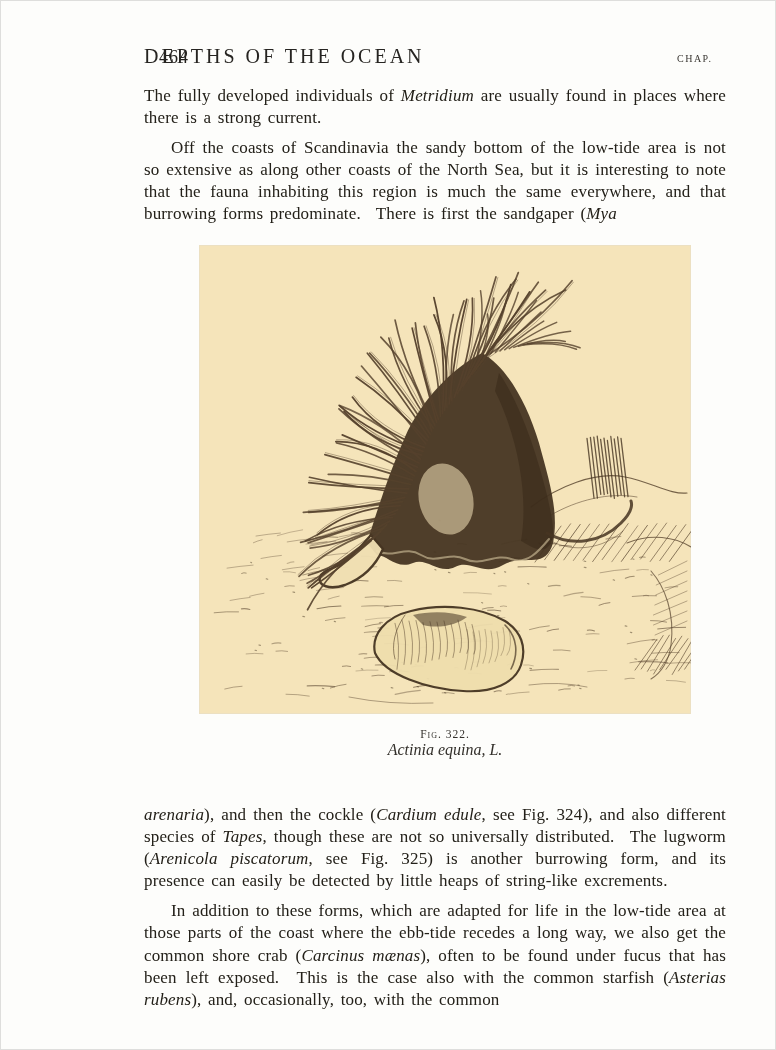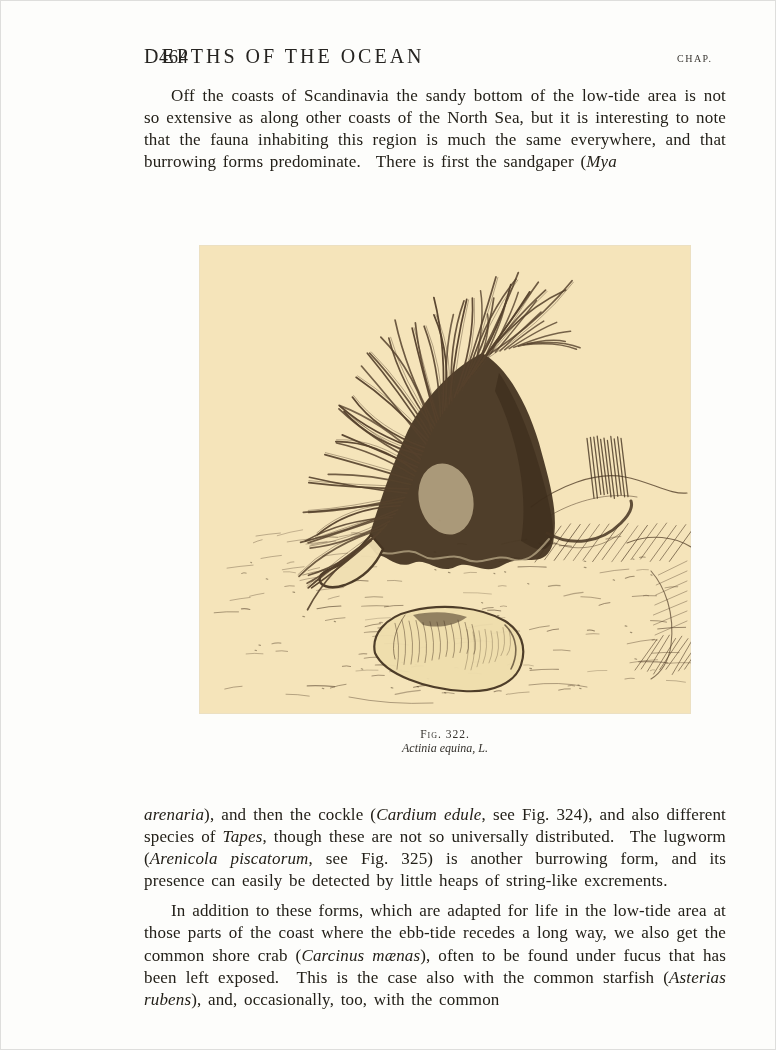--- a/index.html
+++ b/index.html
@@ -29,32 +29,33 @@
   .block-bottom p.para4{margin-top:8px;}
   
   .figure-wrap{position:absolute;left:198px;top:244px;width:492px;}
   .plate{
     width:492px;height:469px;background:#f5e4ba;overflow:hidden;
     box-shadow:0 0 0 1px #ece0c2 inset;
   }
   .plate svg{display:block;width:492px;height:469px;}
   figcaption{margin-top:14px;text-align:center;color:#33302b;}
   .cap-num{font-size:11.5px;font-variant:small-caps;letter-spacing:1px;}
-  .cap-species{font-size:12px;font-style:italic;margin-top:1px;}
+  .cap-species{font-size:16px;font-style:italic;margin-top:1px;}
 </style>
 </head>
 <body>
 
 <div class="sheet">
 
   <span class="folio">464</span>
   <span class="running-title">DEPTHS OF THE OCEAN</span>
   <span class="chap">CHAP.</span>
 
   <div class="col block-top">
+    <p><span>The fully developed individuals of </span><span class="seg-i">Metridium</span><span> are usually found in places where there is a strong current.</span></p>
     <p class="indent"><span>Off the coasts of Scandinavia the sandy bottom of the low-tide area is not so extensive as along other coasts of the North Sea, but it is interesting to note that the fauna inhabiting this region is much the same everywhere, and that burrowing forms predominate.  There is first the sandgaper (</span><span class="seg-i">Mya</span></p>
   </div>
 
   <figure class="figure-wrap" style="margin:0">
     <div class="plate">
       <svg id="engraving" viewBox="0 0 492 469">
           <path d="M299.27704511675984,341.1724877357483 q3.940432071685791,-1.0841745086277434 7.880864143371582,-0.16834901725548712" fill="none" stroke="#55412c" stroke-width="0.9088660597801208" stroke-linecap="round" opacity="0.3713132965564728"></path>
           <path d="M302.6584321260452,299.1034287214279 q12.598652631044388,-3.3637779305900692 25.197305262088776,-4.7275558611801385" fill="none" stroke="#55412c" stroke-width="1.1330161958932876" stroke-linecap="round" opacity="0.2801065194606781"></path>
           <path d="M143.37431625230238,421.3043448328972 q4.087392091751099,-0.9170109111049403 8.174784183502197,0.1659781777901194" fill="none" stroke="#55412c" stroke-width="0.9483423352241516" stroke-linecap="round" opacity="0.5591282594203949"></path>
           <path d="M249.939426779747,367.6866441965103 q8.097764134407043,-2.7557406772087867 16.195528268814087,-3.5114813544175734" fill="none" stroke="#55412c" stroke-width="0.7443318635225296" stroke-linecap="round" opacity="0.4454615849256516"></path>

